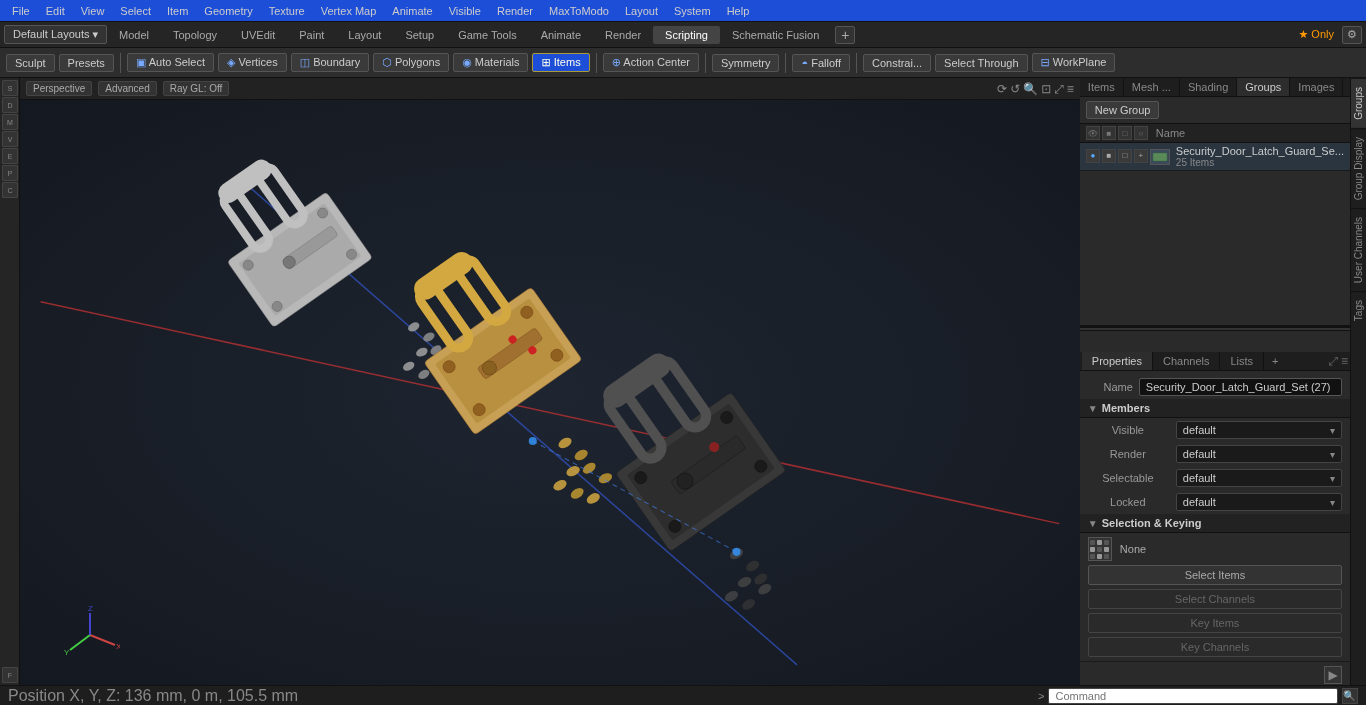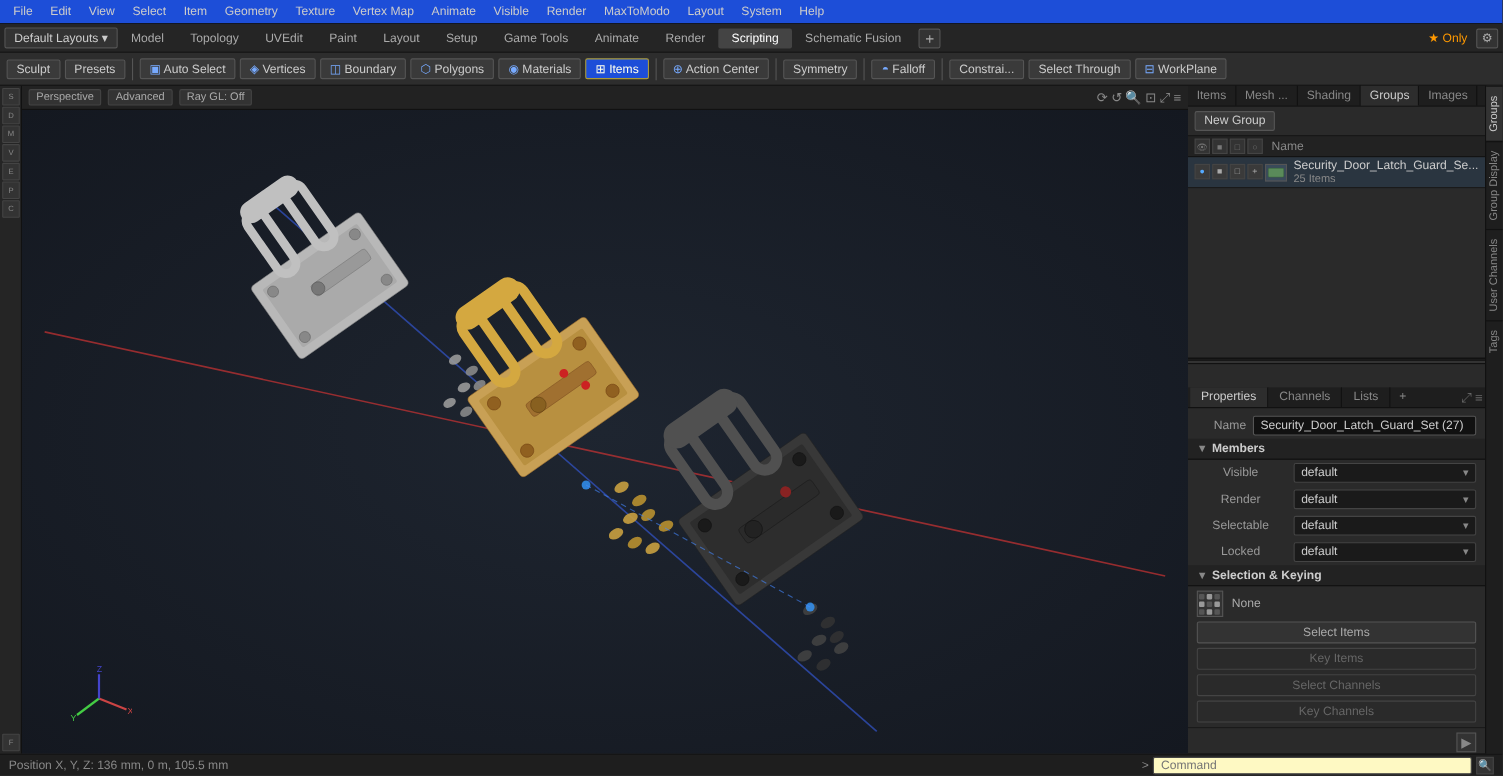--- a/index.html
+++ b/index.html
@@ -98,23 +98,23 @@
     .keying-btn { width: 100%; background: #333; border: 1px solid #555; color: #aaa; padding: 3px 8px; font-size: 11px; border-radius: 2px; cursor: pointer; text-align: center; }
     .keying-btn.disabled { background: #2a2a2a; color: #666; border-color: #444; }
 
     
     #right-vtabs { width: 16px; background: #1e1e1e; border-left: 1px solid #111; display: flex; flex-direction: column; align-items: center; }
     .vtab { writing-mode: vertical-rl; transform: rotate(180deg); padding: 8px 2px; color: #888; font-size: 10px; cursor: pointer; border-bottom: 1px solid #111; white-space: nowrap; }
     .vtab.active { background: #333; color: #ccc; }
 
     
     #status-bar { height: 20px; background: #1e1e1e; border-top: 1px solid #111; display: flex; align-items: center; padding: 0 8px; gap: 8px; }
-    #status-text { color: #888; font-size: 11px; }
+    #status-text { color: #888; font-size: 16px; }
     #command-bar { display: flex; align-items: center; margin-left: auto; width: 320px; gap: 4px; }
-    #command-input { flex: 1; background: #fef9c3; border: 1px solid #444; color: #888; padding: 2px 6px; font-size: 11px; border-radius: 2px; height: 16px; }
+    #command-input { flex: 1; background: #ffffff; border: 1px solid #444; color: #888; padding: 2px 6px; font-size: 11px; border-radius: 2px; height: 16px; }
     .cmd-btn { background: #333; border: 1px solid #444; color: #888; width: 16px; height: 16px; display: flex; align-items: center; justify-content: center; cursor: pointer; font-size: 10px; }
 
     
     ::-webkit-scrollbar { width: 6px; }
     ::-webkit-scrollbar-track { background: #1a1a1a; }
     ::-webkit-scrollbar-thumb { background: #444; border-radius: 3px; }
 
     
     #right-side { display: flex; flex-direction: row; }
     #right-main { flex: 1; display: flex; flex-direction: column; }
@@ -492,23 +492,23 @@
                   <div class="keying-dot" style="background:#555;"></div>
                   <div class="keying-dot" style="background:#999;"></div>
                   <div class="keying-dot" style="background:#555;"></div>
                 </div>
               </div>
               <span class="keying-label">None</span>
             </div>
 
             <div class="keying-btn">Select Items</div>
 
+            <div class="keying-btn disabled">Select Channels</div>
+
             <div class="keying-btn disabled">Key Items</div>
-
-            <div class="keying-btn disabled">Select Channels</div>
 
             <div class="keying-btn disabled">Key Channels</div>
           </div>
 
           <div style="display:flex;align-items:center;padding:4px 8px;border-top:1px solid #1a1a1a;margin-top:auto;">
             <div style="flex:1;"></div>
             <div style="background:#333;border:1px solid #555;color:#888;width:18px;height:18px;display:flex;align-items:center;justify-content:center;cursor:pointer;font-size:12px;">▶</div>
           </div>
         </div>
       </div>

